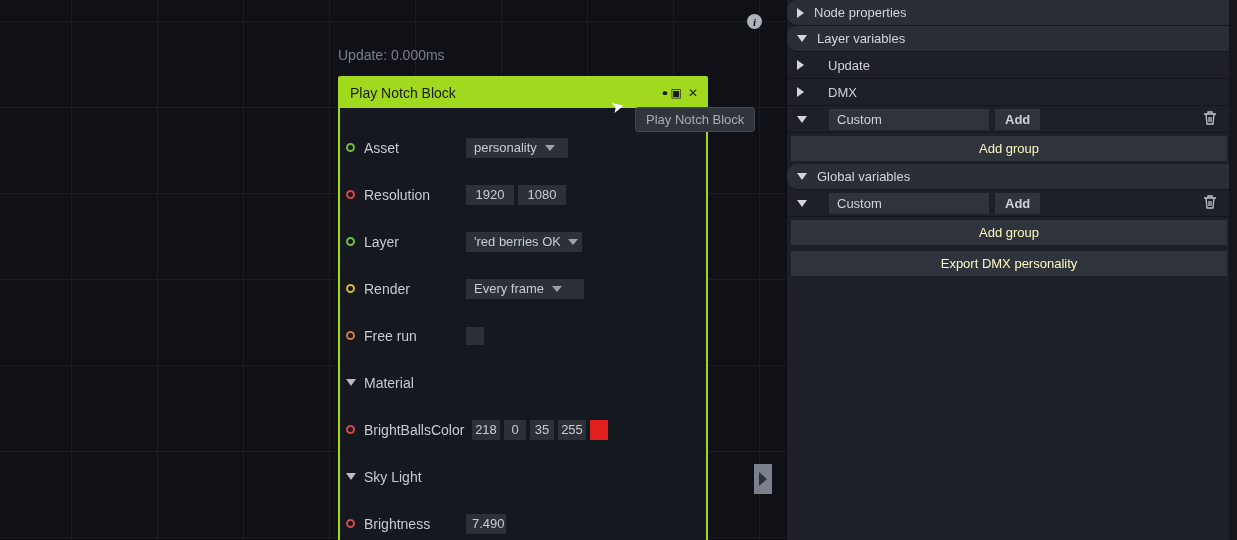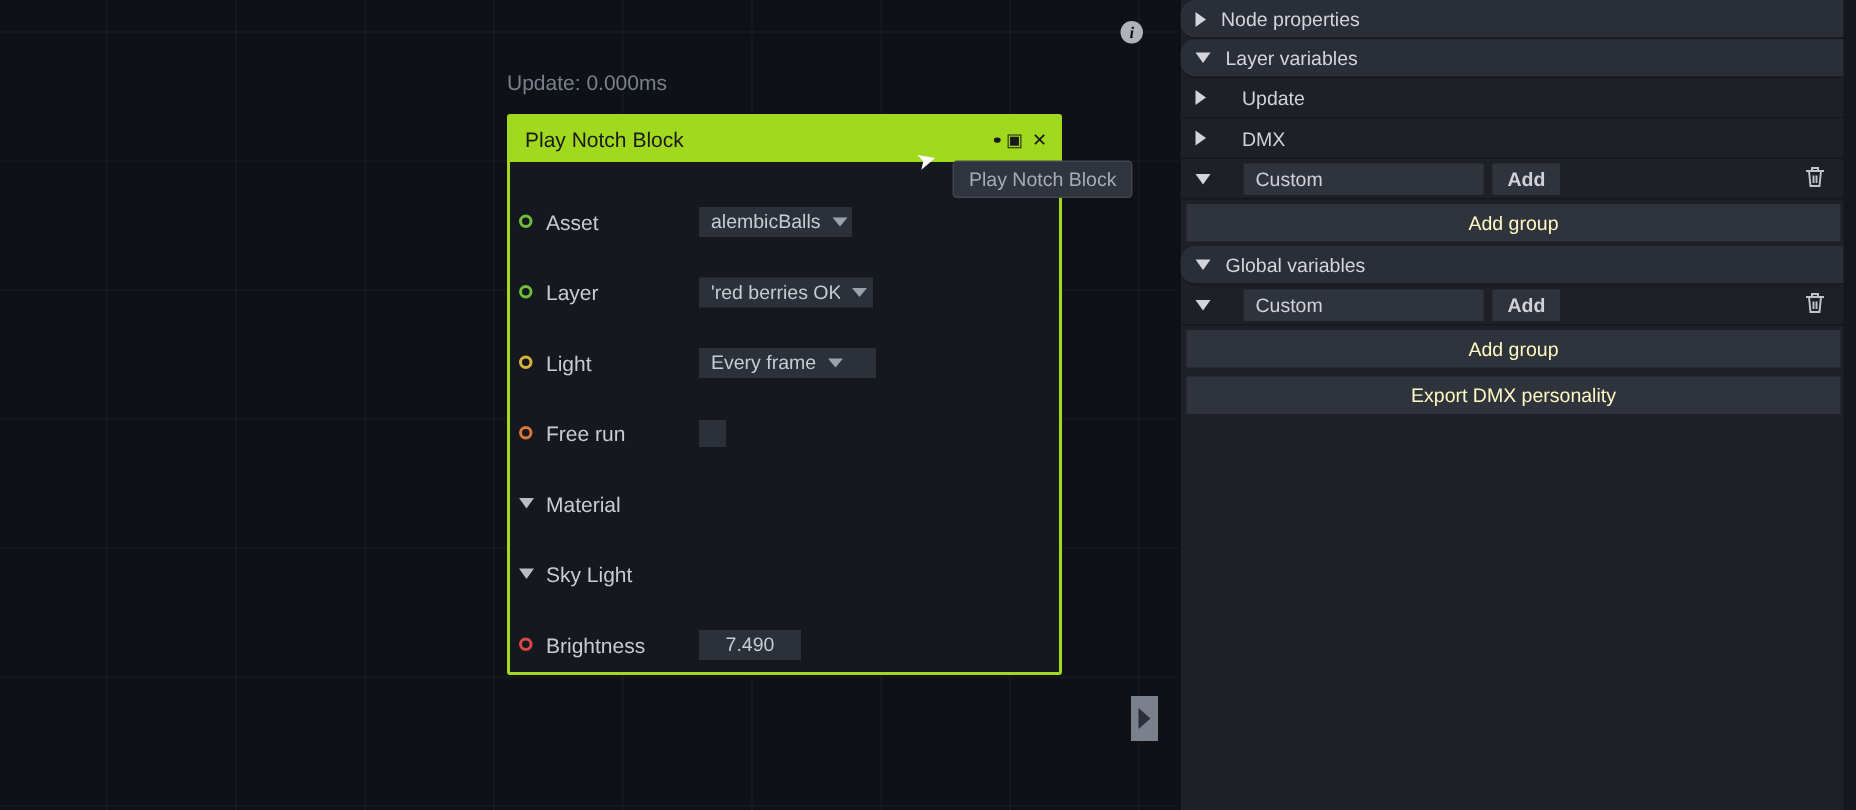--- a/index.html
+++ b/index.html
@@ -290,65 +290,80 @@
         <span class="hdr-ico">▣</span>
         <span class="hdr-ico">✕</span>
       </div>
     </div>
     <div class="node-body">
 
       <div class="row">
         <span class="port green"></span>
         <span class="plabel">Asset</span>
         <div class="sel" style="width:102px">
-          <span>alembicBalls</span>
+          <span>personality</span>
           <span class="caret"></span>
         </div>
       </div>
 
+      <div class="row">
+        <span class="port red"></span>
+        <span class="plabel">Resolution</span>
+        <span class="numbox" style="width:48px">1920</span>
+        <span class="numbox" style="width:48px">1080</span>
+      </div>
 
       <div class="row">
         <span class="port green"></span>
         <span class="plabel">Layer</span>
         <div class="sel" style="width:116px">
           <span style="white-space:nowrap;overflow:hidden;width:92px">'red berries OK </span>
           <span class="caret"></span>
         </div>
       </div>
 
       <div class="row">
         <span class="port yellow"></span>
-        <span class="plabel">Light</span>
+        <span class="plabel">Render</span>
         <div class="sel" style="width:118px">
           <span>Every frame</span>
           <span class="caret"></span>
         </div>
       </div>
 
       <div class="row">
         <span class="port orange"></span>
         <span class="plabel">Free run</span>
         <div class="chk"></div>
       </div>
 
       <div class="row">
         <span class="tri"></span>
         <span class="plabel">Material</span>
       </div>
 
+      <div class="row">
+        <span class="port red"></span>
+        <span class="plabel indent" style="width:108px">BrightBallsColor</span>
+        <span class="numbox" style="width:28px;padding:0 2px">218</span>
+        <span class="numbox" style="width:22px;padding:0 2px">0</span>
+        <span class="numbox" style="width:24px;padding:0 2px">35</span>
+        <span class="numbox" style="width:28px;padding:0 2px">255</span>
+        <div class="swatch"></div>
+      </div>
 
       <div class="row">
         <span class="tri"></span>
         <span class="plabel">Sky Light</span>
       </div>
 
       <div class="row">
         <span class="port red"></span>
         <span class="plabel indent">Brightness</span>
-        <span class="numbox" style="width:68px">7.490</span>
+        <span class="numbox" style="width:40px">7.490</span>
       </div>
 
     </div>
   </div>
 
   <div class="cursor">➤</div>
   <div class="tooltip">Play Notch Block</div>
 
   <div class="chev-btn"></div>
 </div>

